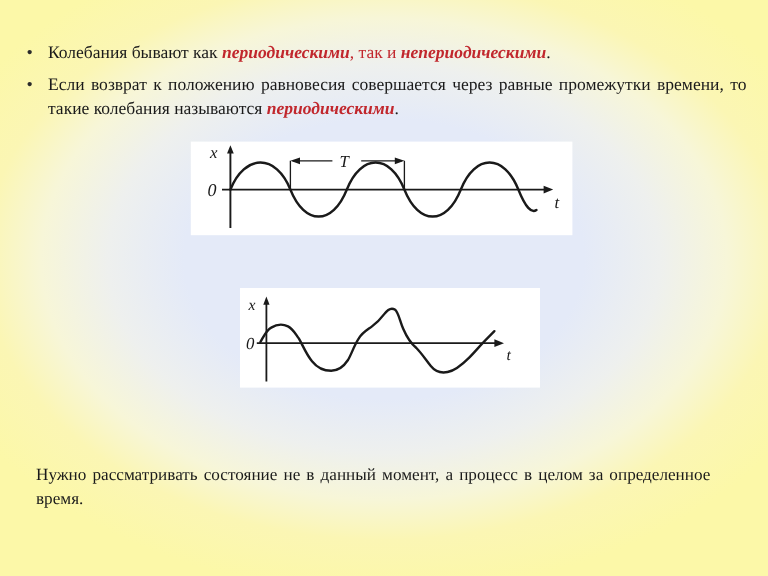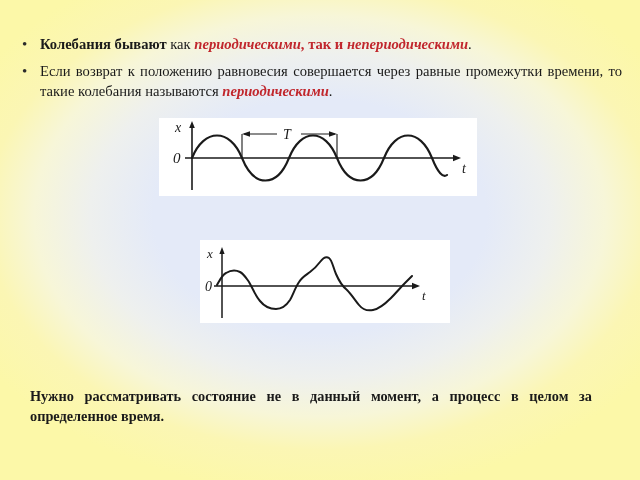--- a/index.html
+++ b/index.html
@@ -50,21 +50,21 @@
     box-sizing: border-box;
   }
   .bullet-text {
     flex: 1 1 auto;
     font-size: 14.6px;
     line-height: 20.5px;
     color: #1a1a1a;
     text-align: justify;
     text-justify: inter-word;
   }
-  .b { font-weight: bold; }
+  .b { font-weight: normal; }
   .red { color: #c1272d; }
   .bi { font-weight: bold; font-style: italic; font-family: Liberation Serif, serif; }
 
   
   .figure1 {
     position: absolute;
     left: 159px;
     top: 118px;
     width: 318px;
     height: 78px;
@@ -95,21 +95,20 @@
   .para-bottom {
     position: absolute;
     left: 30px;
     top: 386px;
     width: 562px;
     font-size: 14.3px;
     line-height: 20px;
     color: #1a1a1a;
     text-align: justify;
     text-justify: inter-word;
-    font-weight: bold;
   }
   .para-bottom > span { display: inline; }
 </style>
 </head>
 <body>
 
 <div id="slide">
 
   <div class="bullets">
 

